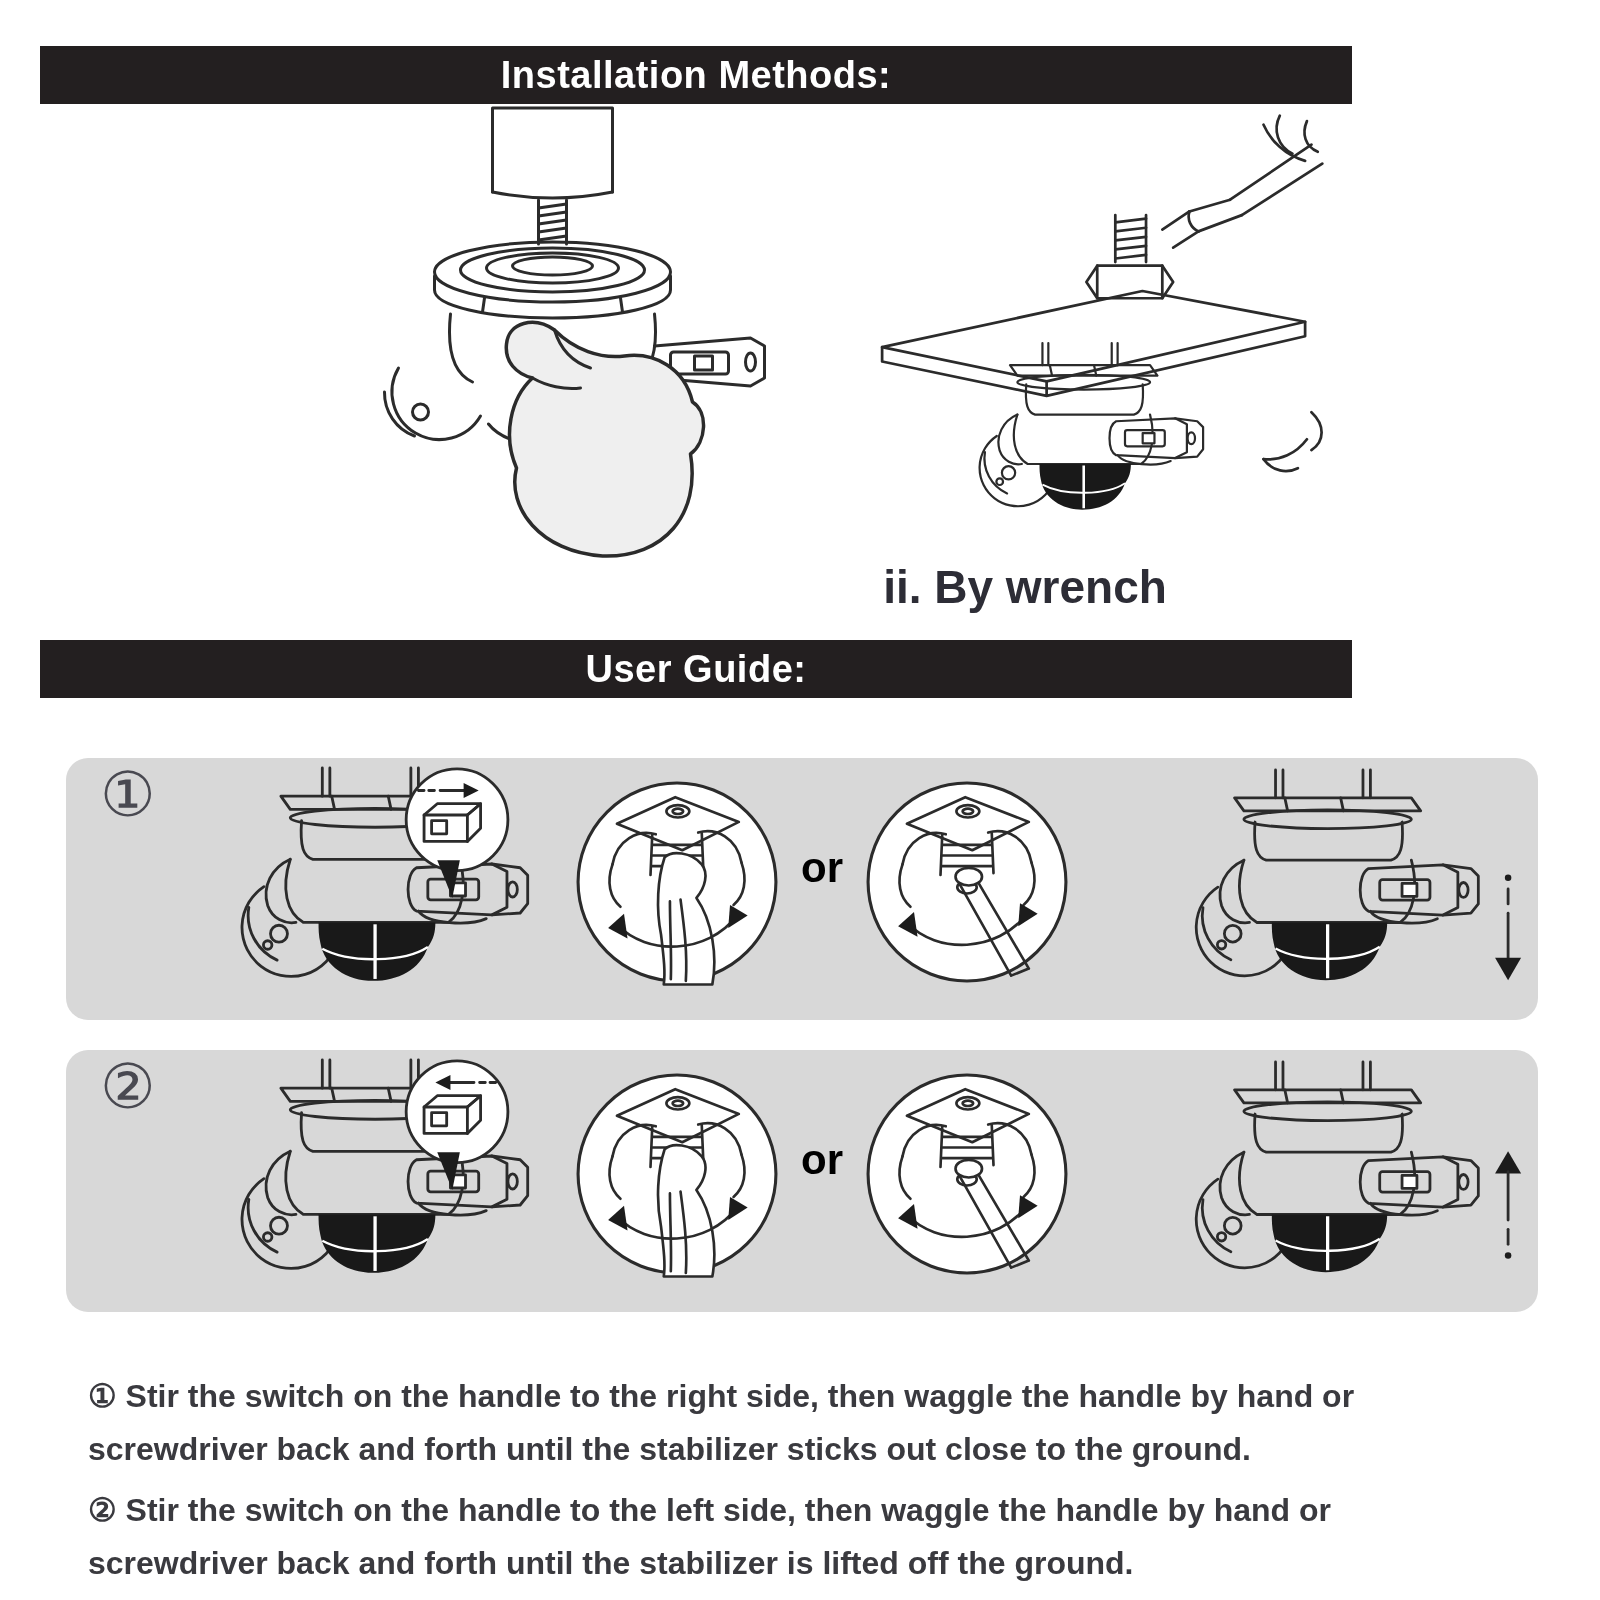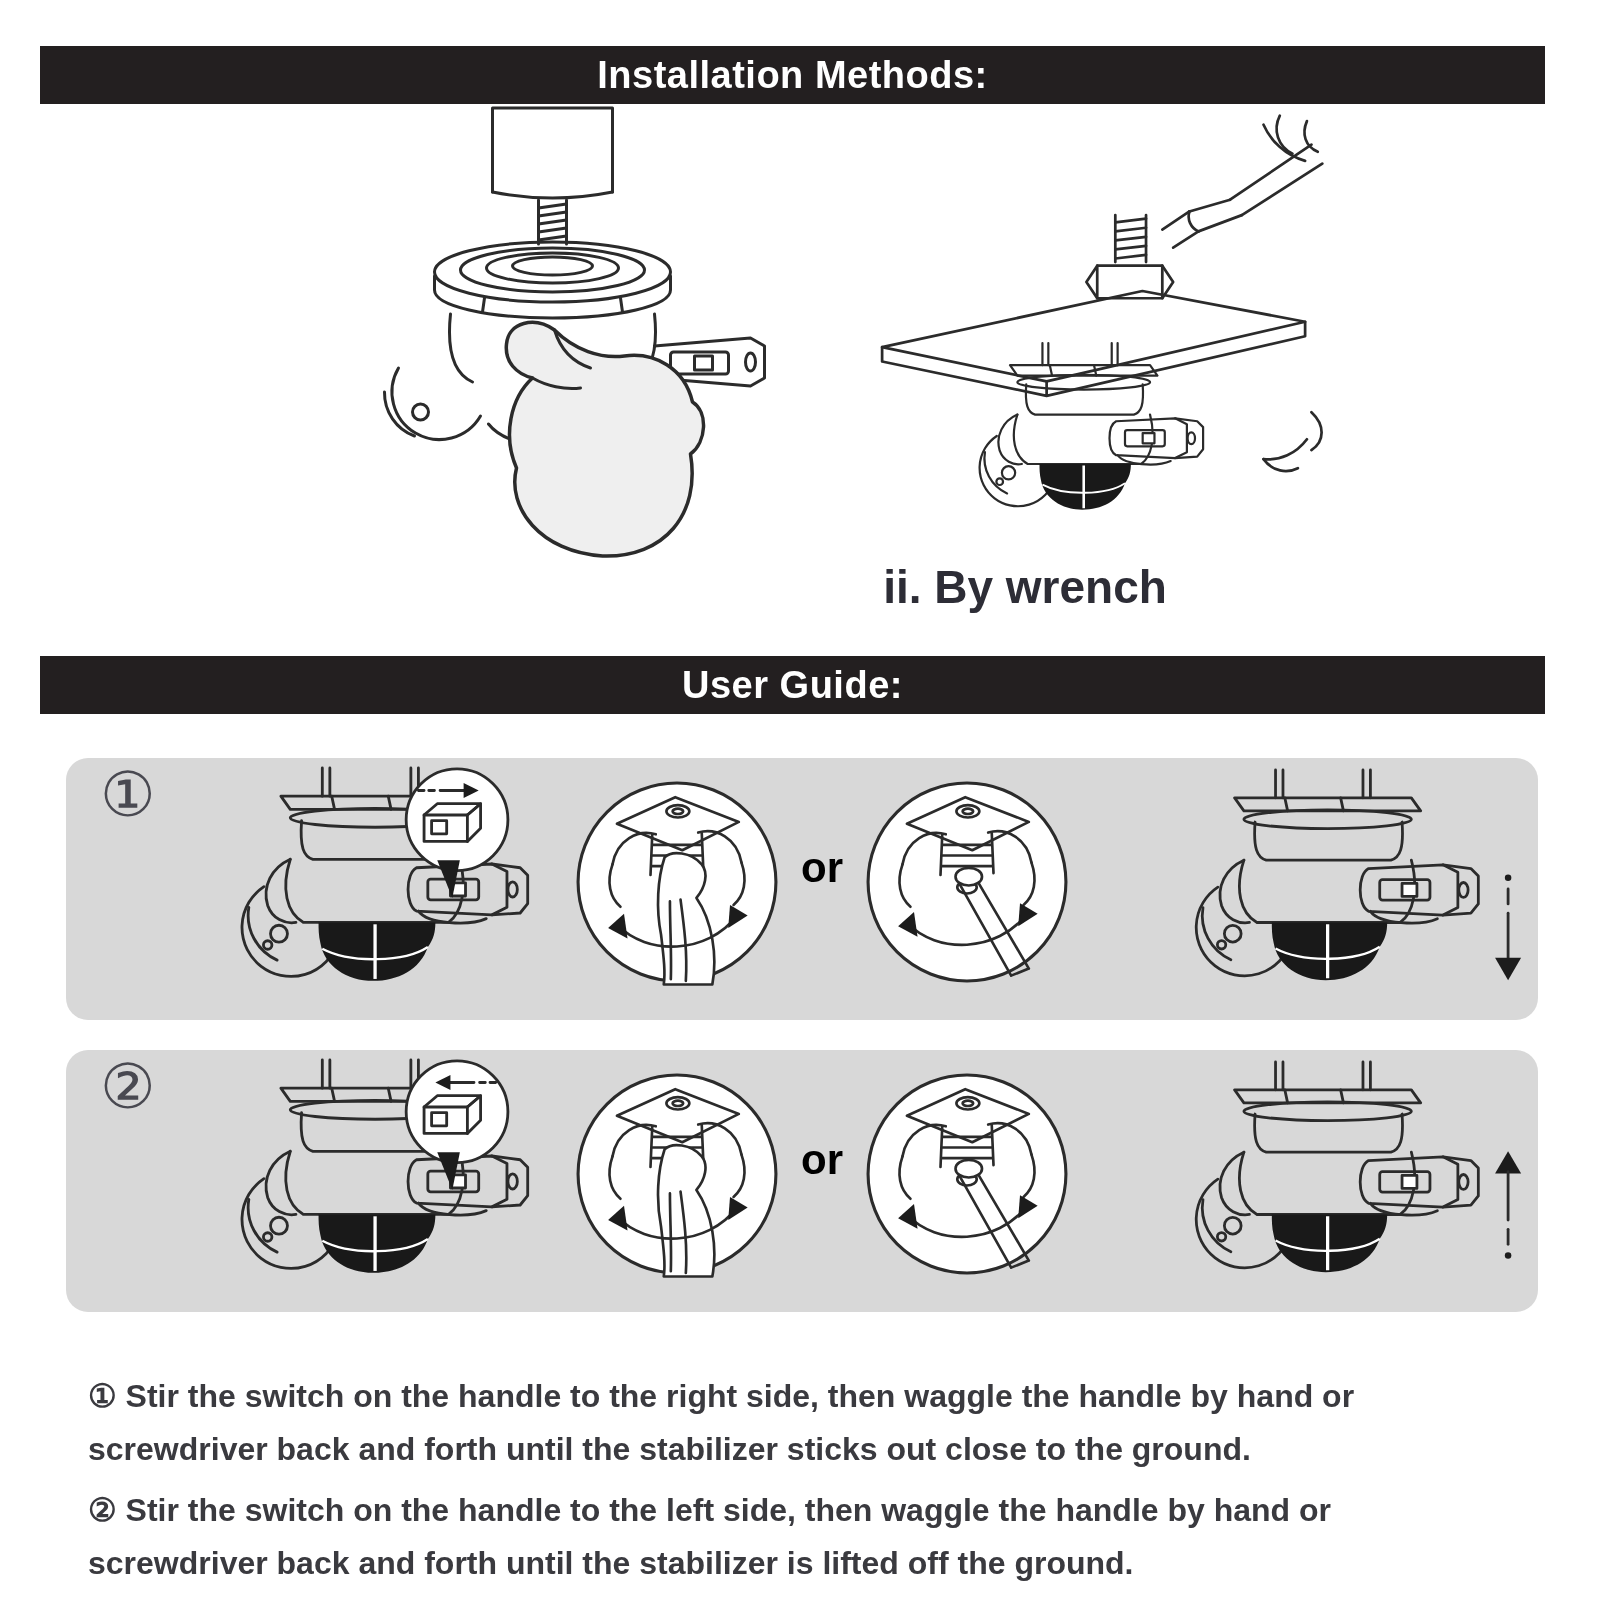--- a/index.html
+++ b/index.html
@@ -1,24 +1,24 @@
 <!DOCTYPE html>
 <html><head>
 <meta charset="utf-8">
 <style>
   * { margin:0; padding:0; box-sizing:border-box; }
   html,body { background:#ffffff; }
   body { width:1600px; height:1600px; font-family:"Liberation Sans", sans-serif; }
   .page { position:relative; width:1600px; height:1600px; background:#ffffff; overflow:hidden; }
 
-  .header-bar { position:absolute; left:40px; width:1505px; height:58px; background:#231f20;
+  .header-bar { position:absolute; left:40px; width:1312px; height:58px; background:#231f20;
                 display:flex; align-items:center; justify-content:center; }
   .header-bar span { color:#ffffff; font-size:38px; font-weight:600; letter-spacing:0.5px; }
   #bar-install { top:46px; }
-  #bar-guide   { top:656px; }
+  #bar-guide   { top:640px; }
 
   .fig { position:absolute; }
   #fig-hand   { left:300px; top:106px; width:505px; height:460px; }
   #fig-wrench { left:855px; top:112px; width:470px; height:415px; }
 
   .caption { position:absolute; top:560px; width:430px; text-align:center;
              font-size:46px; font-weight:600; color:#2d2d36; }
   #cap-hand   { left:280px; }
   #cap-wrench { left:810px; }
 

